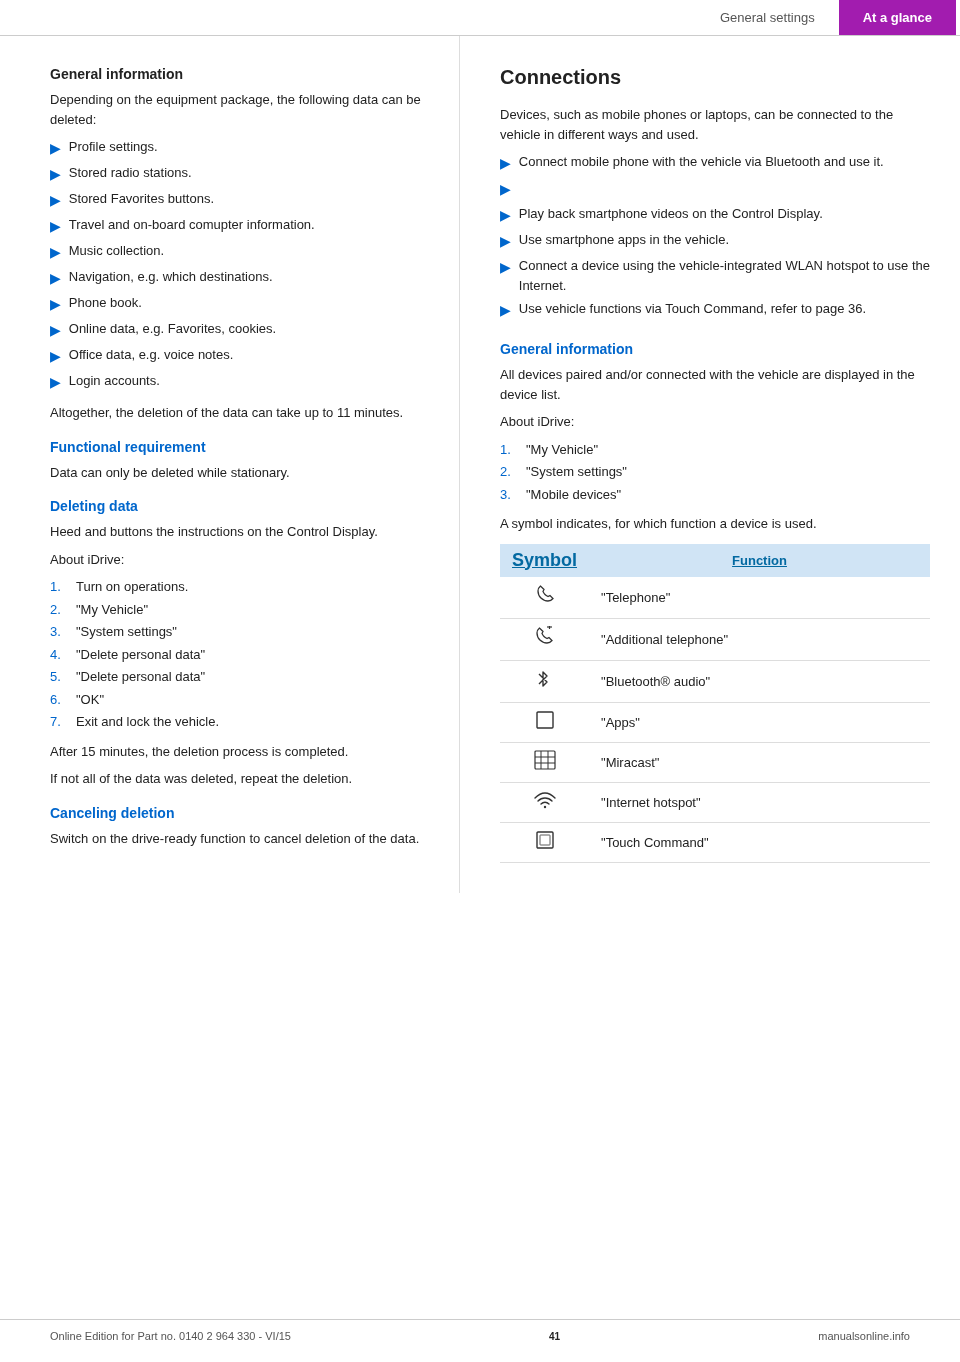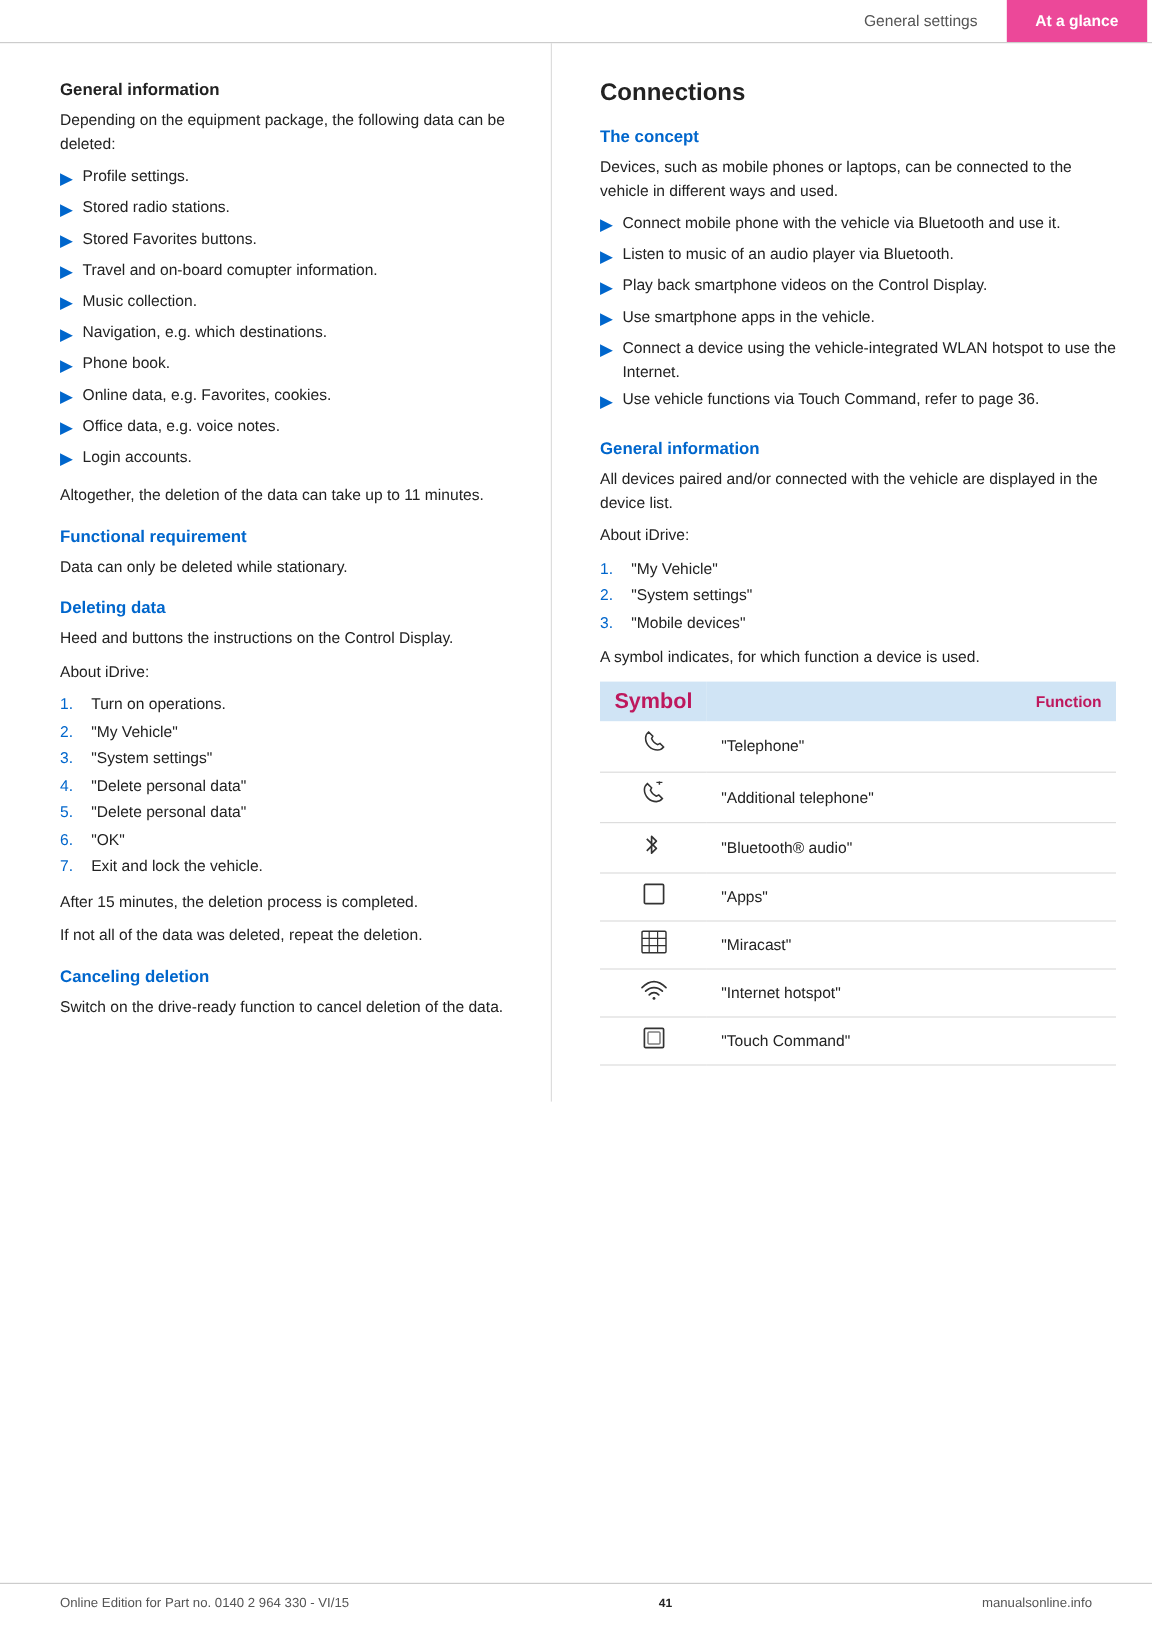--- a/index.html
+++ b/index.html
@@ -24,21 +24,21 @@
     }
     .top-nav-item {
       padding: 0 24px;
       height: 100%;
       display: flex;
       align-items: center;
       font-size: 13px;
       color: #555;
     }
     .top-nav-item.active {
-      background: #ec4899;
+      background: #a21caf;
       color: #fff;
       font-weight: bold;
     }
 
     
     .content-area {
       display: flex;
       padding: 0;
       gap: 0;
     }
@@ -131,23 +131,24 @@
       width: 100%;
       border-collapse: collapse;
       margin-top: 10px;
       font-size: 13px;
     }
     .symbol-table thead tr {
       background: #d0e4f5;
     }
     .symbol-table thead th {
       padding: 6px 12px;
-      text-align: right;
-      font-weight: bold;
-      color: #be185d;
+      text-align: center;
+      font-weight: bold;
+      color: #0369a1;
+      text-decoration: underline;
     }
     .symbol-table tbody tr {
       border-bottom: 1px solid #ddd;
     }
     .symbol-table tbody td {
       padding: 7px 12px;
       vertical-align: middle;
     }
     .symbol-cell {
       width: 70px;
@@ -298,30 +299,28 @@
       <p>Switch on the drive-ready function to cancel deletion of the data.</p>
     </div>
 
   </div>
 
   <div class="right-col">
 
     <h1 class="main-heading">Connections</h1>
 
     <div>
-      <div class="section-title first">The concept</div>
       <p>Devices, such as mobile phones or laptops, can be connected to the vehicle in different ways and used.</p>
       <ul class="arrow-list">
         <li>
             <span class="arrow-marker">▶</span>
             <span>Connect mobile phone with the vehicle via Bluetooth and use it.</span>
           </li>
         <li>
             <span class="arrow-marker">▶</span>
-            <span>Listen to music of an audio player via Bluetooth.</span>
           </li>
         <li>
             <span class="arrow-marker">▶</span>
             <span>Play back smartphone videos on the Control Display.</span>
           </li>
         <li>
             <span class="arrow-marker">▶</span>
             <span>Use smartphone apps in the vehicle.</span>
           </li>
         <li>

